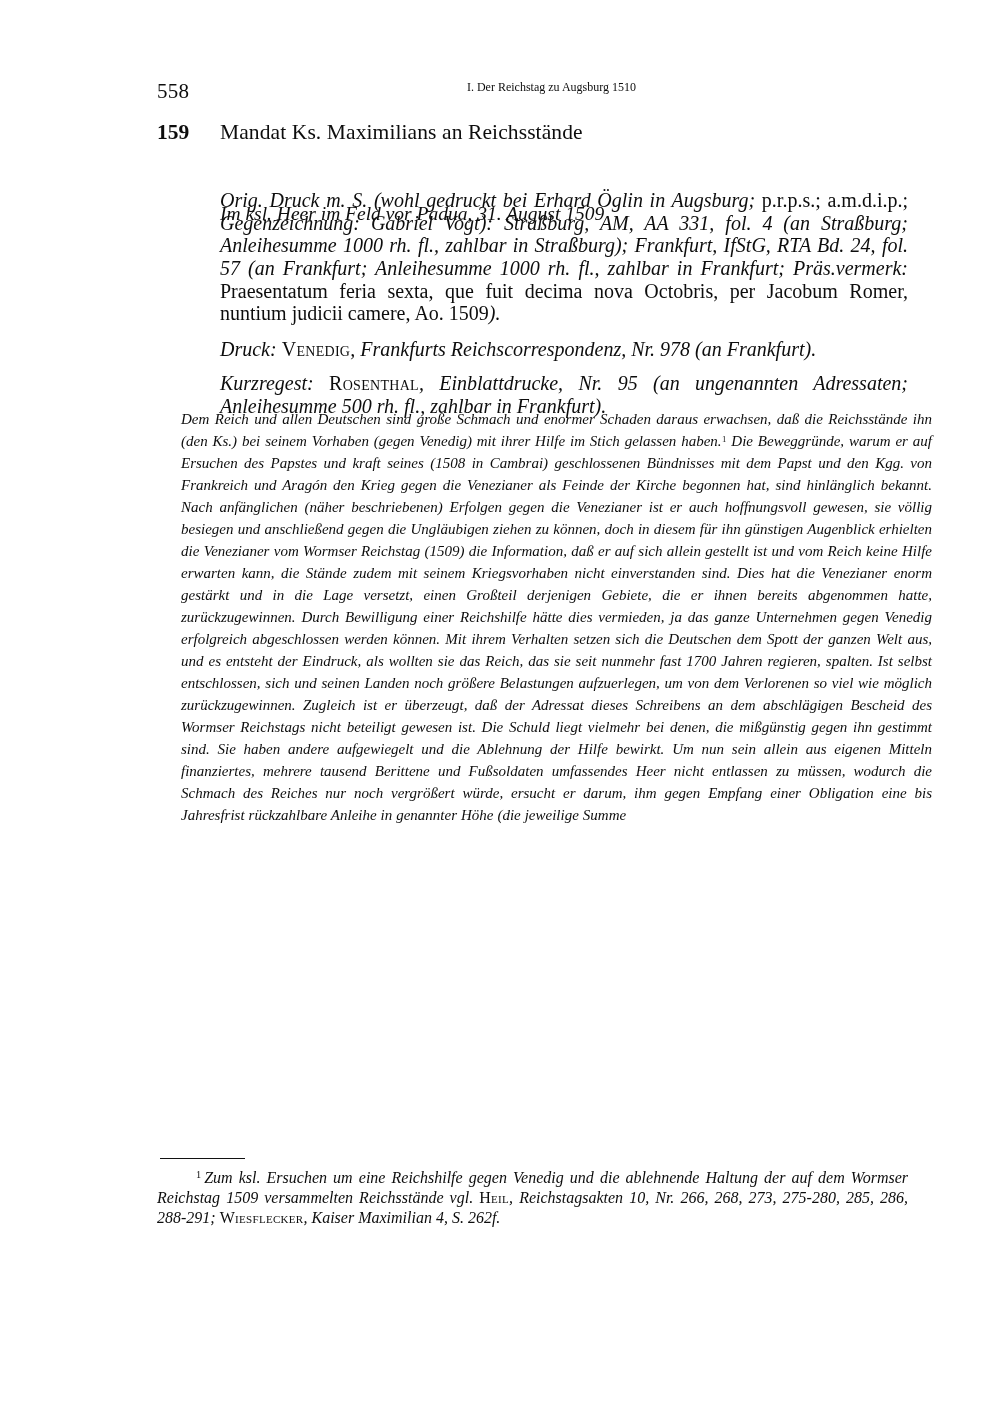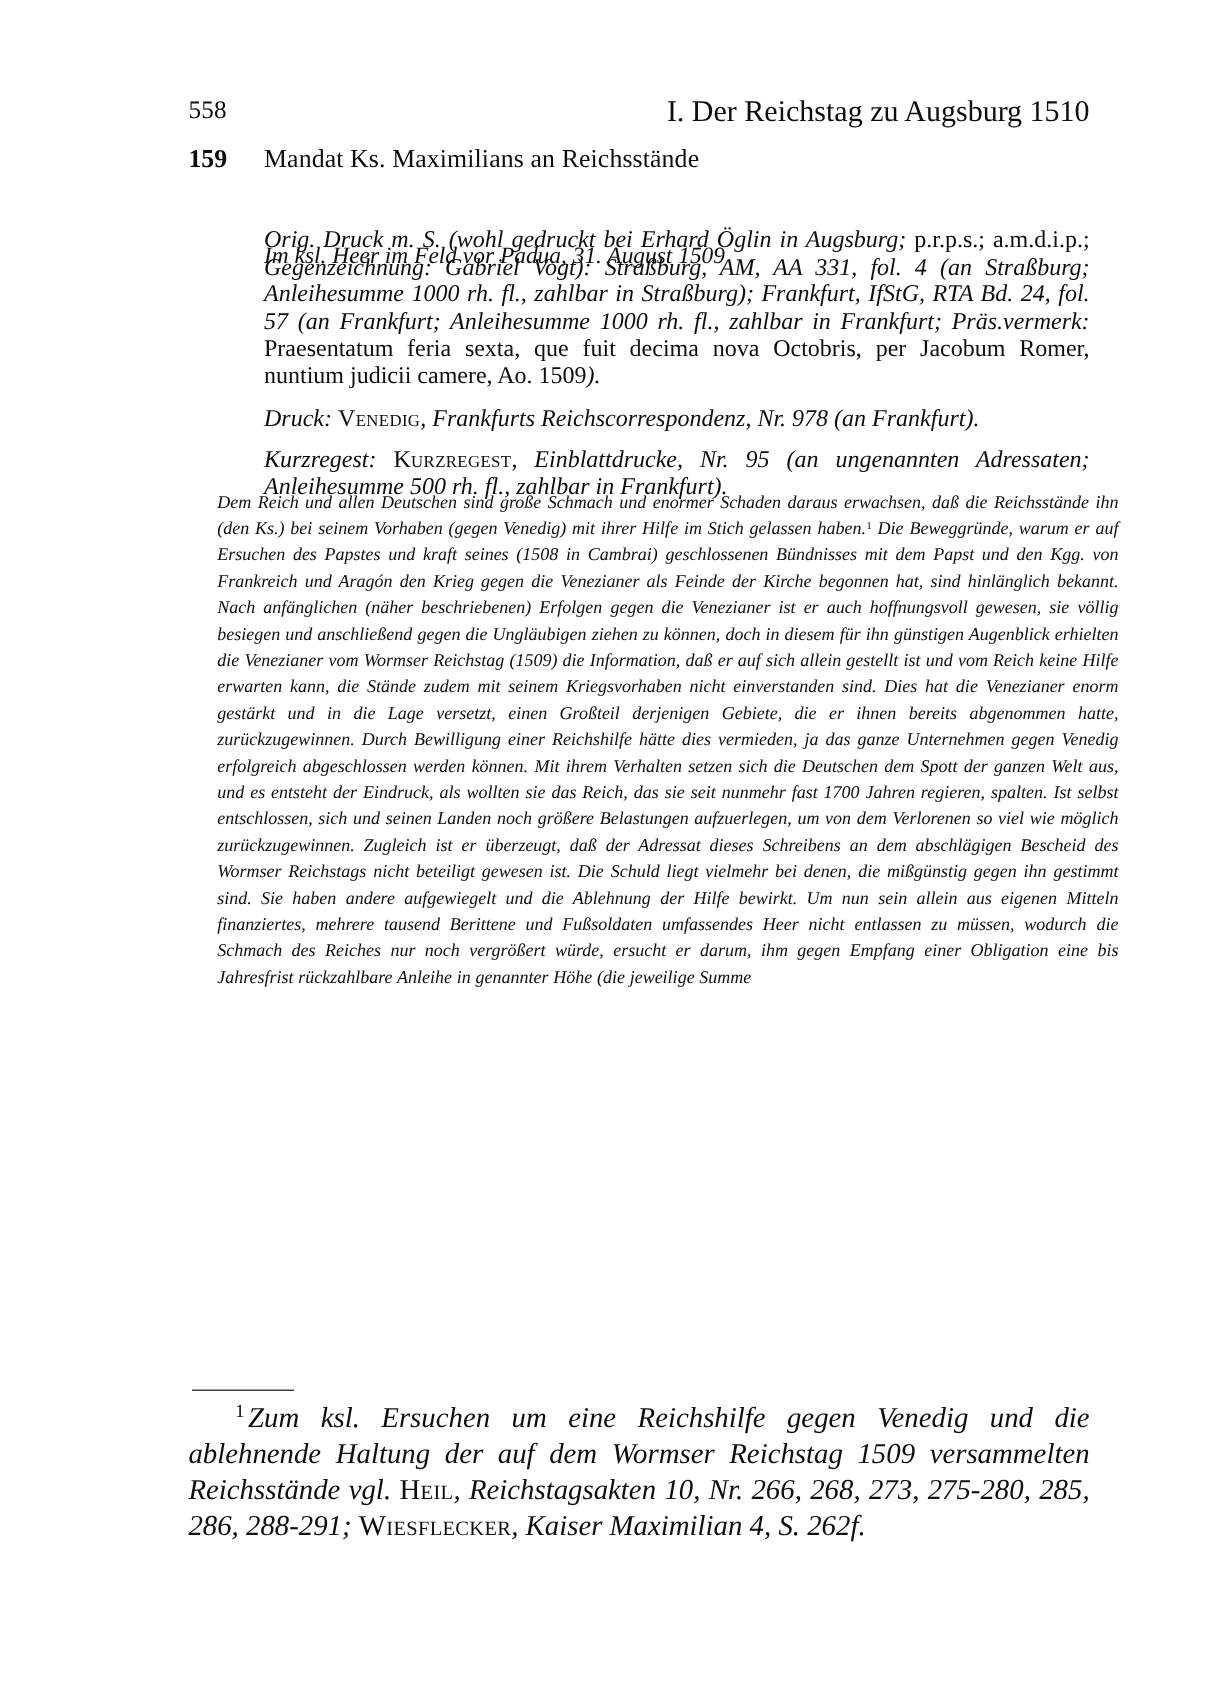--- a/index.html
+++ b/index.html
@@ -37,22 +37,22 @@
     left: 0;
     top: 0;
     font-size: 21px;
     letter-spacing: .2px;
   }
   .runhead-title {
     position: absolute;
     left: 0;
     top: 1px;
     width: 751px;
-    text-align: right;
-    font-size: 25px;
+    text-align: center;
+    font-size: 12px;
     text-indent: 38px;
   }
 
   
   .doc-head {
     position: absolute;
     top: 120px;
     left: 0;
     width: 751px;
     height: 30px;
@@ -135,21 +135,21 @@
     top: 1158px;
     width: 85px;
     height: 0;
     border-top: 1.4px solid #121212;
   }
   .footnote {
     position: absolute;
     left: 0;
     top: 1168px;
     width: 751px;
-    font-size: 24px;
+    font-size: 16px;
     font-style: italic;
     text-align: justify;
     line-height: 1.245;
     text-indent: 39px;
     hyphens: none;
   }
   .footnote sup {
     font-size: .64em;
     vertical-align: .5em;
     font-style: normal;
@@ -183,21 +183,21 @@
     <span class="roman">Praesentatum feria sexta, que fuit decima nova Octobris, per Jacobum Romer, nuntium judicii camere, Ao. 1509</span><span class="ital">).</span>
   </div>
 
   <div class="cit druck">
     <span>Druck:</span>
     <span class="sc">Venedig</span><span>, Frankfurts Reichscorrespondenz, Nr. 978 (an Frankfurt).</span>
   </div>
 
   <div class="cit kurz">
     <span>Kurzregest:</span>
-    <span class="sc">Kurzregest</span><span>, Einblattdrucke, Nr. 95 (an ungenannten Adressaten; Anleihesumme 500 rh. fl., zahlbar in Frankfurt).</span>
+    <span class="sc">Rosenthal</span><span>, Einblattdrucke, Nr. 95 (an ungenannten Adressaten; Anleihesumme 500 rh. fl., zahlbar in Frankfurt).</span>
   </div>
 
   <div class="body"><span>Dem Reich und allen Deutschen sind große Schmach und enormer Schaden daraus erwachsen, daß die Reichsstände ihn (den Ks.) bei seinem Vorhaben (gegen Venedig) mit ihrer Hilfe im Stich gelassen haben.</span><sup>1</sup><span> Die Beweggründe, warum er auf Ersuchen des Papstes und kraft seines (1508 in Cambrai) geschlossenen Bündnisses mit dem Papst und den Kgg. von Frankreich und Aragón den Krieg gegen die Venezianer als Feinde der Kirche begonnen hat, sind hinlänglich bekannt. Nach anfänglichen (näher beschriebenen) Erfolgen gegen die Venezianer ist er auch hoffnungsvoll gewesen, sie völlig besiegen und anschließend gegen die Ungläubigen ziehen zu können, doch in diesem für ihn günstigen Augenblick erhielten die Venezianer vom Wormser Reichstag (1509) die Information, daß er auf sich allein gestellt ist und vom Reich keine Hilfe erwarten kann, die Stände zudem mit seinem Kriegsvorhaben nicht einverstanden sind. Dies hat die Venezianer enorm gestärkt und in die Lage versetzt, einen Großteil derjenigen Gebiete, die er ihnen bereits abgenommen hatte, zurückzugewinnen. Durch Bewilligung einer Reichshilfe hätte dies vermieden, ja das ganze Unternehmen gegen Venedig erfolgreich abgeschlossen werden können. Mit ihrem Verhalten setzen sich die Deutschen dem Spott der ganzen Welt aus, und es entsteht der Eindruck, als wollten sie das Reich, das sie seit nunmehr fast 1700 Jahren regieren, spalten. Ist selbst entschlossen, sich und seinen Landen noch größere Belastungen aufzuerlegen, um von dem Verlorenen so viel wie möglich zurückzugewinnen. Zugleich ist er überzeugt, daß der Adressat dieses Schreibens an dem abschlägigen Bescheid des Wormser Reichstags nicht beteiligt gewesen ist. Die Schuld liegt vielmehr bei denen, die mißgünstig gegen ihn gestimmt sind. Sie haben andere aufgewiegelt und die Ablehnung der Hilfe bewirkt. Um nun sein allein aus eigenen Mitteln finanziertes, mehrere tausend Berittene und Fußsoldaten umfassendes Heer nicht entlassen zu müssen, wodurch die Schmach des Reiches nur noch vergrößert würde, ersucht er darum, ihm gegen Empfang einer Obligation eine bis Jahresfrist rückzahlbare Anleihe in genannter Höhe (die jeweilige Summe</span></div>
 
   <div class="fn-rule"></div>
 
   <div class="footnote"><sup>1</sup><span>Zum ksl. Ersuchen um eine Reichshilfe gegen Venedig und die ablehnende Haltung der auf dem Wormser Reichstag 1509 versammelten Reichsstände vgl. </span><span class="sc">Heil</span><span>, Reichstagsakten 10, Nr. 266, 268, 273, 275-280, 285, 286, 288-291; </span><span class="sc">Wiesflecker</span><span>, Kaiser Maximilian 4, S. 262f.</span></div>
 
 </div>
 

